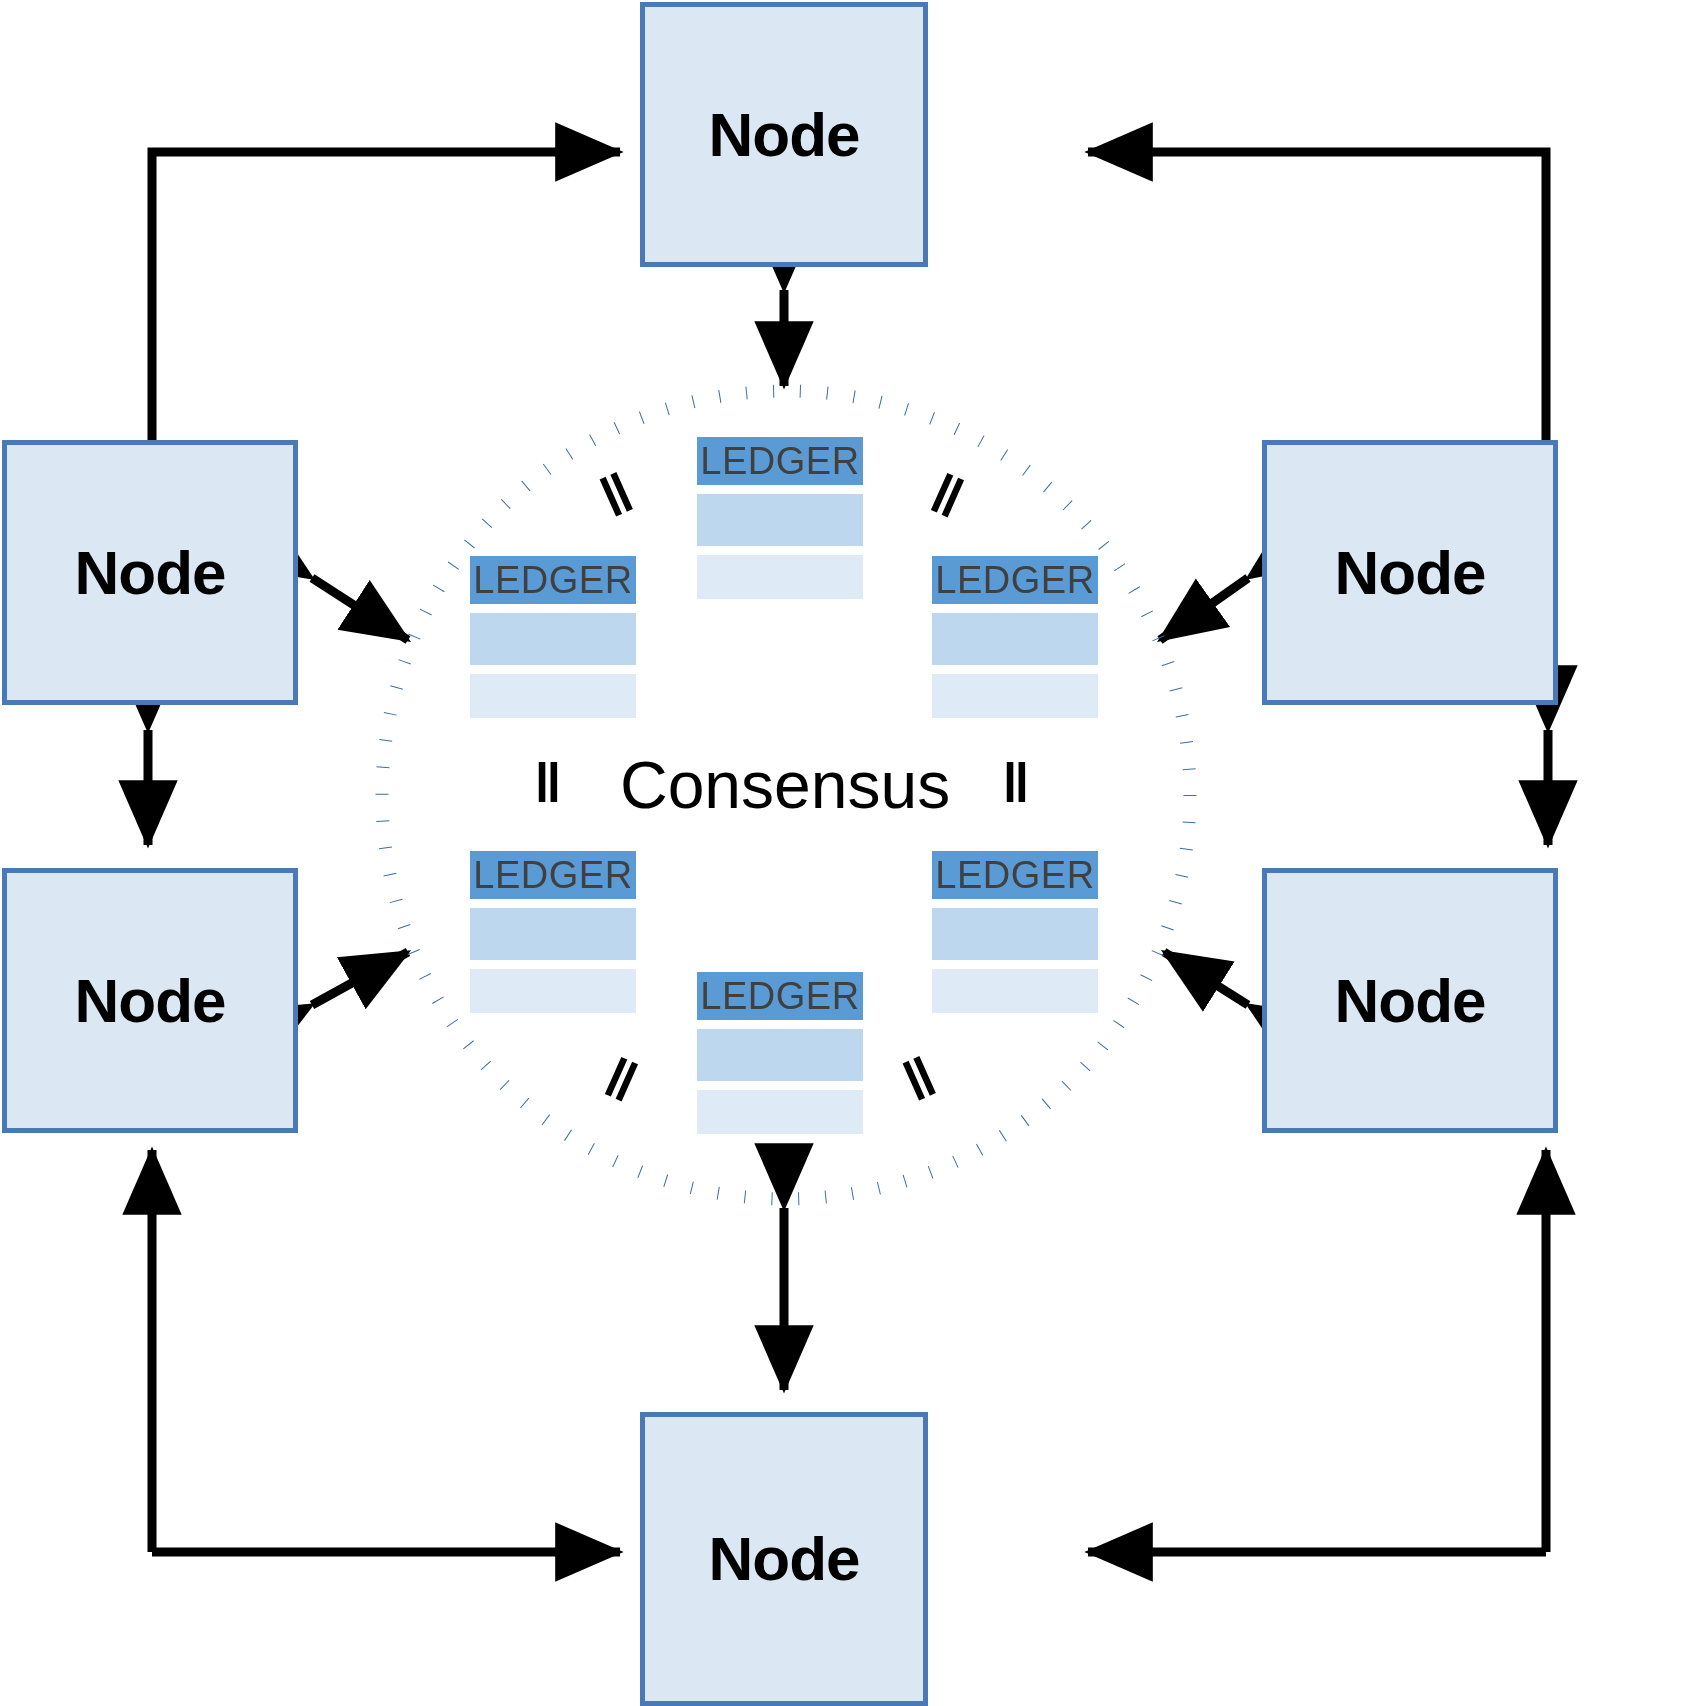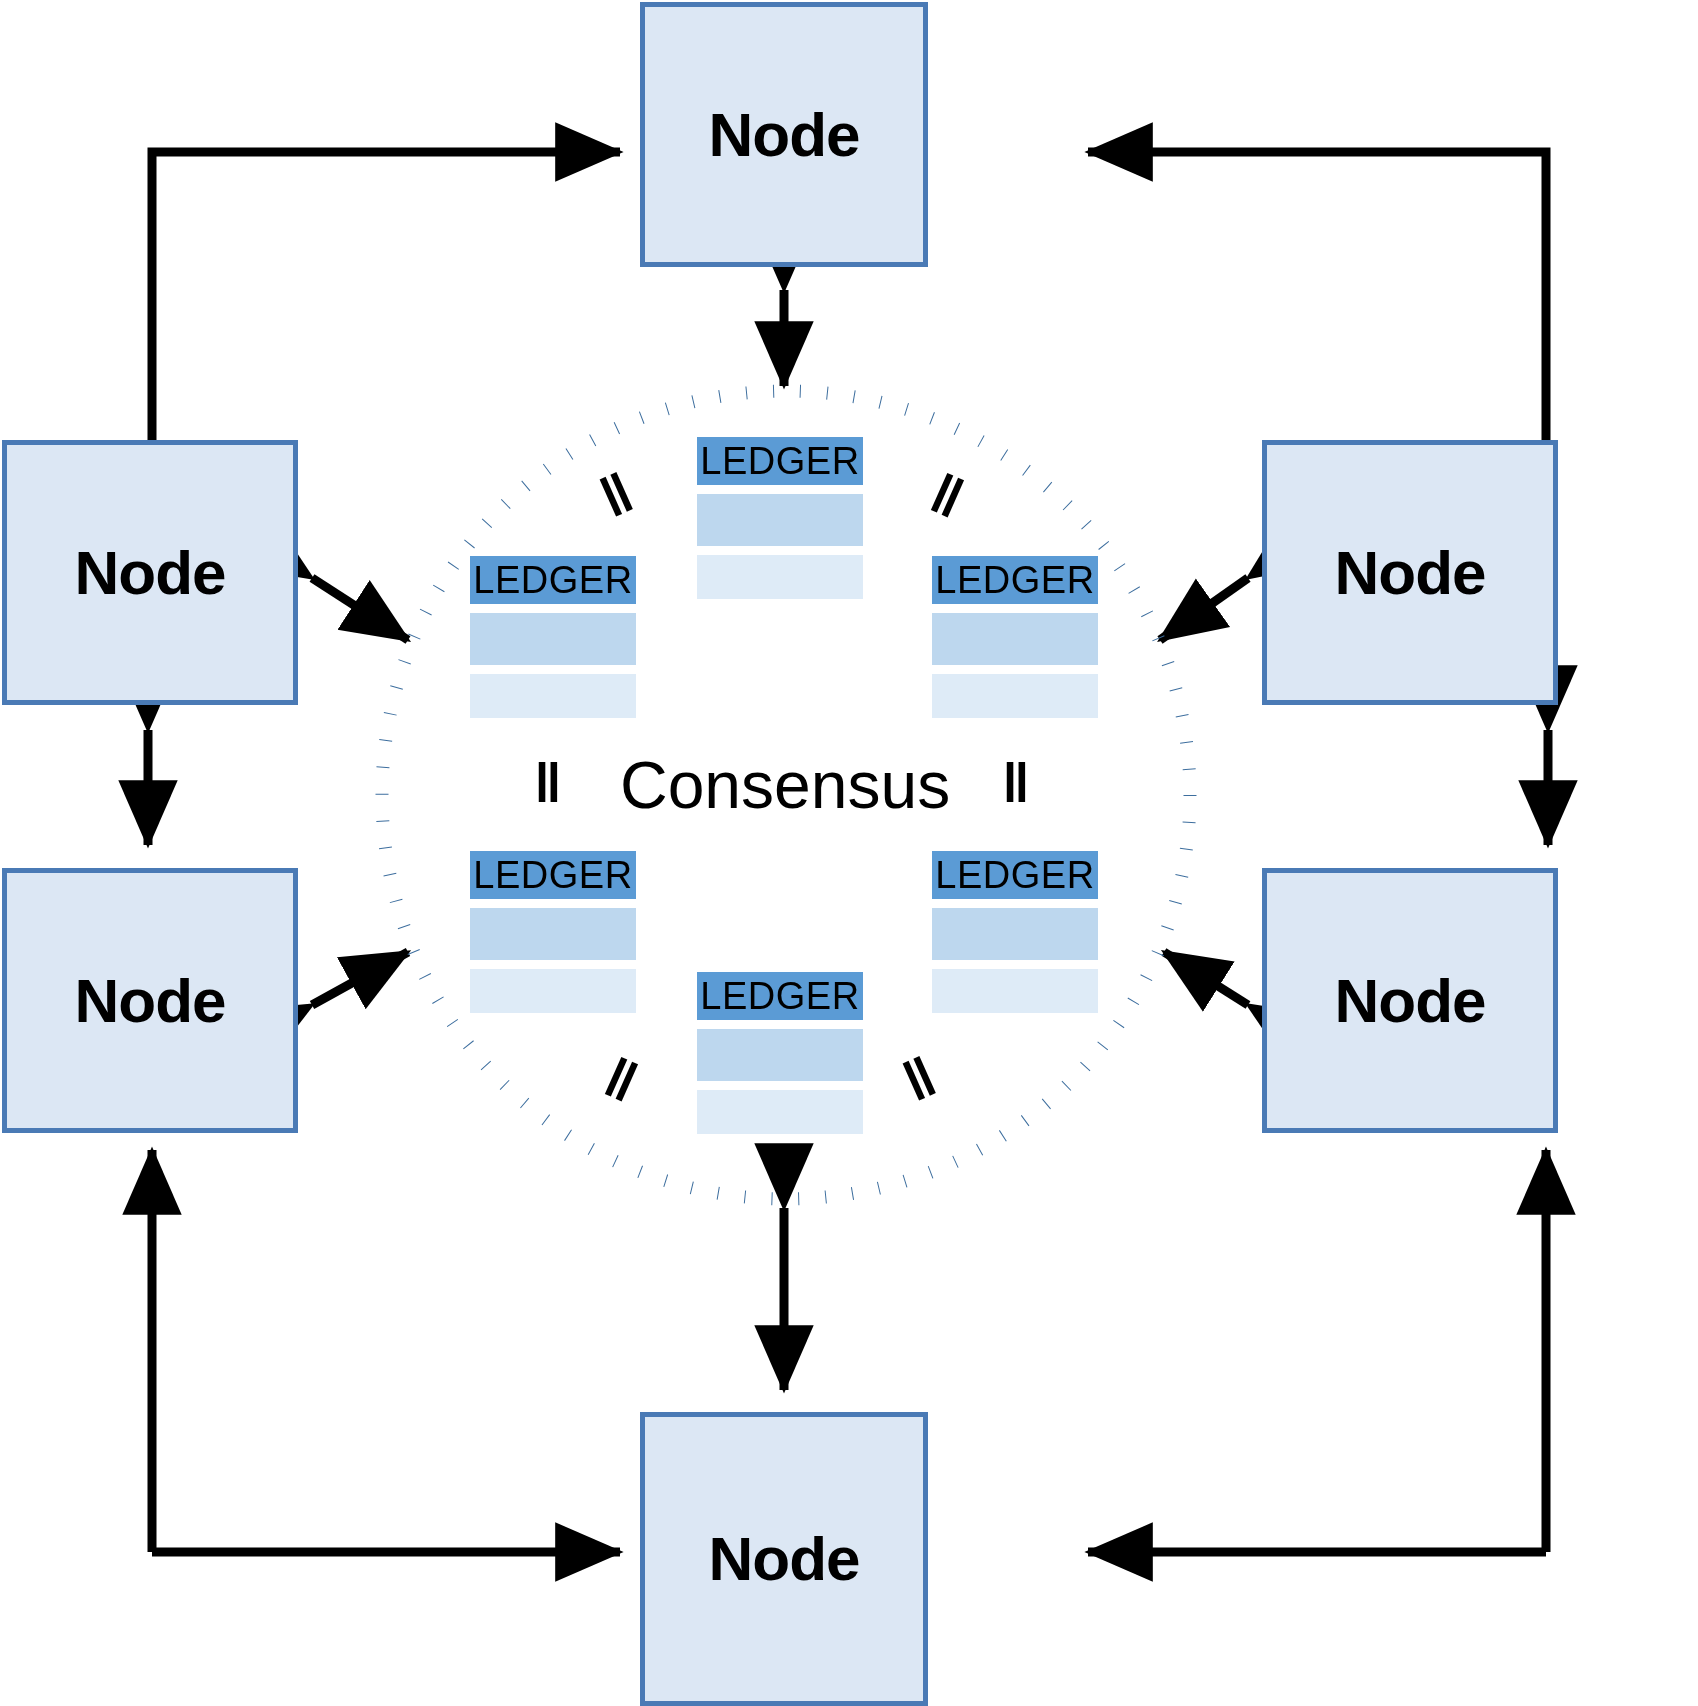--- a/index.html
+++ b/index.html
@@ -17,21 +17,21 @@
     display:flex;align-items:center;justify-content:center;
   }
   .node-label{
     font-size:62px;font-weight:bold;color:#000000;
     letter-spacing:-1px;line-height:1;
   }
 
   .ledger{position:absolute;}
   .ledger-header{
     background:#5b9bd5;
-    color:#000000;
+    color:#404040;
     font-size:38px;
     letter-spacing:0.5px;
     display:flex;align-items:center;justify-content:center;
     box-sizing:border-box;
   }
   .ledger-row1{background:#bdd7ee;}
   .ledger-row2{background:#deebf7;}
   .ledger-gap{height:9px;}
 
   .consensus{

